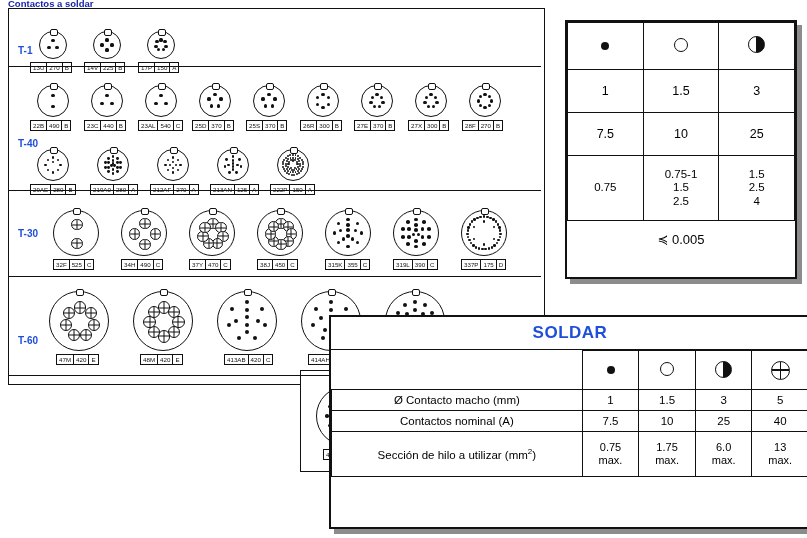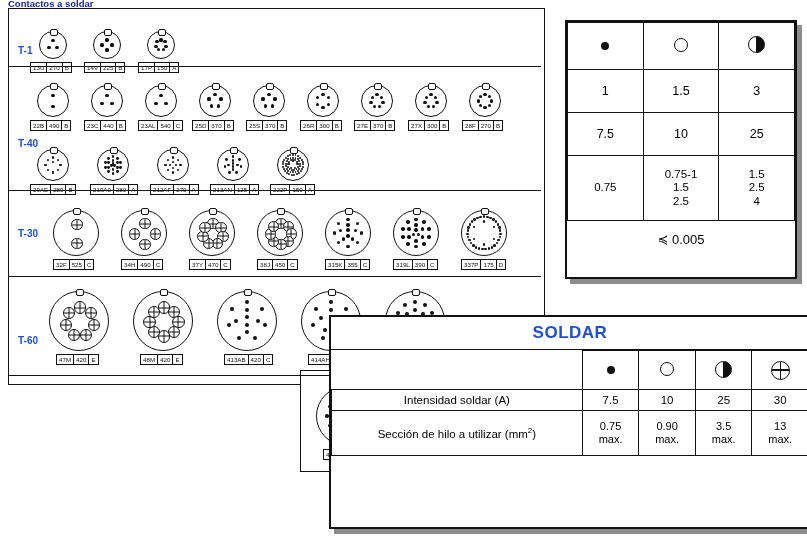--- a/index.html
+++ b/index.html
@@ -808,32 +808,39 @@
   <table class="stbl">
     <tbody>
         <tr>
       <td class="lbl" style="border-left:none;border-top:none"></td>
       <td class="sym val"><span class="sym-dot"></span></td>
       <td class="sym val"><span class="sym-circle"></span></td>
       <td class="sym val"><span class="sym-half"></span></td>
       <td class="sym val"><span class="sym-cross"></span></td>
     </tr>
     <tr>
-      <td class="lbl">Intensidad soldar (A)</td>
+      <td class="lbl">Ø Contacto macho  (mm)</td>
+      <td class="val">1</td>
+      <td class="val">1.5</td>
+      <td class="val">3</td>
+      <td class="val">5</td>
+    </tr>
+    <tr>
+      <td class="lbl">Contactos nominal (A)</td>
       <td class="val">7.5</td>
       <td class="val">10</td>
       <td class="val">25</td>
-      <td class="val">30</td>
+      <td class="val">40</td>
     </tr>
     <tr>
       <td class="lbl">Sección de hilo a utilizar (mm<span class="sup">2</span>)</td>
       <td class="val two" style="white-space:pre-line;height:42px">0.75
 max.</td>
-      <td class="val two" style="white-space:pre-line">0.90
+      <td class="val two" style="white-space:pre-line">1.75
 max.</td>
-      <td class="val two" style="white-space:pre-line">3.5
+      <td class="val two" style="white-space:pre-line">6.0
 max.</td>
       <td class="val two" style="white-space:pre-line">13
 max.</td>
     </tr>
   </tbody>
     </table>
 </div>
 
 </body></html>

